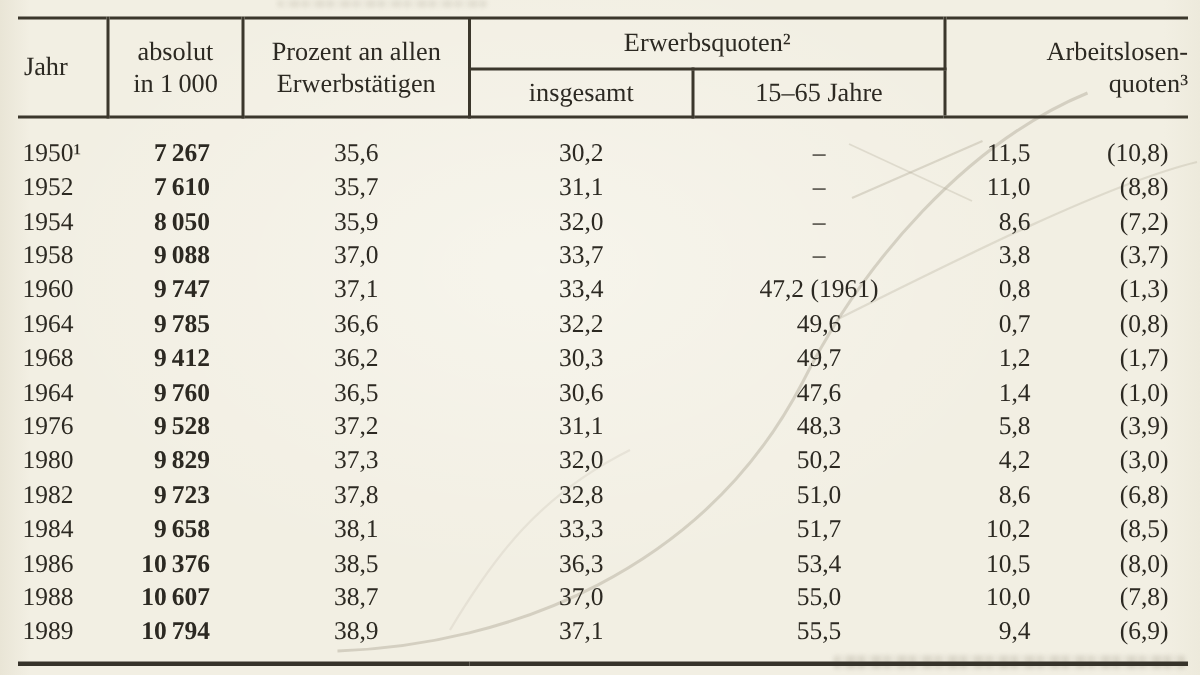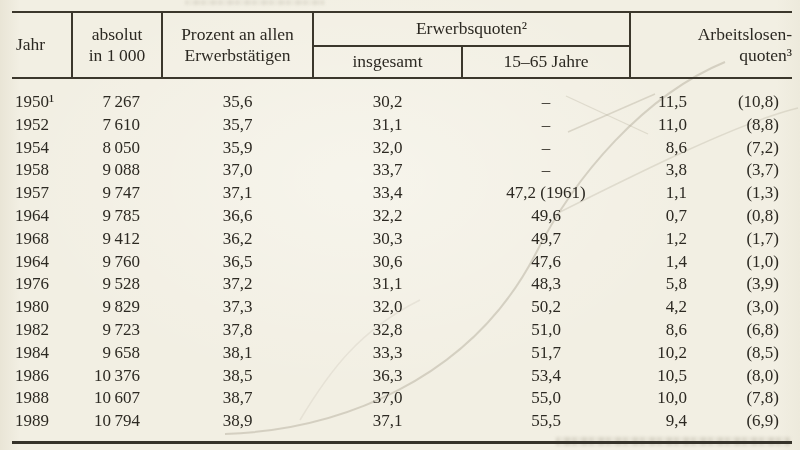--- a/index.html
+++ b/index.html
@@ -113,21 +113,21 @@
     padding: 0;
     height: 22.8px;
     line-height: 22.8px;
     white-space: nowrap;
     color: #2c2922;
   }
   tbody tr:first-child td { padding-top: 12px; }
   tbody tr:last-child td  { padding-bottom: 8px; }
 
   td.td-jahr      { text-align: left;   padding-left: 3px; }
-  td.td-absolut   { text-align: right;  padding-right: 22px; }
+  td.td-absolut   { text-align: right;  padding-right: 22px; font-weight: bold; }
   td.td-prozent   { text-align: center; }
   td.td-insgesamt { text-align: center; }
   td.td-1565      { text-align: center; }
   td.td-alq       { text-align: right;  padding-right: 25px; }
   td.td-alqp      { text-align: right;  padding-right: 13px; }
 </style>
 </head>
 <body>
 
 <div class="page">
@@ -203,26 +203,26 @@
         <tr>
     <td class="td-jahr">1958</td>
     <td class="td-absolut">9 088</td>
     <td class="td-prozent">37,0</td>
     <td class="td-insgesamt">33,7</td>
     <td class="td-1565">–</td>
     <td class="td-alq">3,8</td>
     <td class="td-alqp">(3,7)</td>
   </tr>
         <tr>
-    <td class="td-jahr">1957</td>
+    <td class="td-jahr">1960</td>
     <td class="td-absolut">9 747</td>
     <td class="td-prozent">37,1</td>
     <td class="td-insgesamt">33,4</td>
     <td class="td-1565">47,2 (1961)</td>
-    <td class="td-alq">1,1</td>
+    <td class="td-alq">0,8</td>
     <td class="td-alqp">(1,3)</td>
   </tr>
         <tr>
     <td class="td-jahr">1964</td>
     <td class="td-absolut">9 785</td>
     <td class="td-prozent">36,6</td>
     <td class="td-insgesamt">32,2</td>
     <td class="td-1565">49,6</td>
     <td class="td-alq">0,7</td>
     <td class="td-alqp">(0,8)</td>

